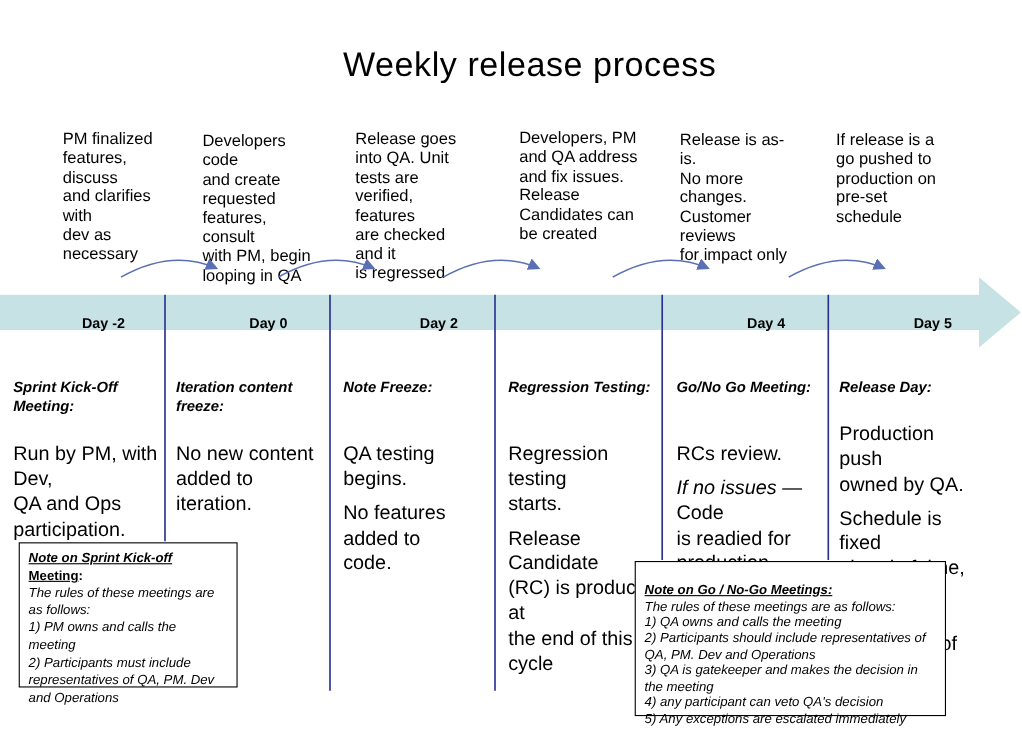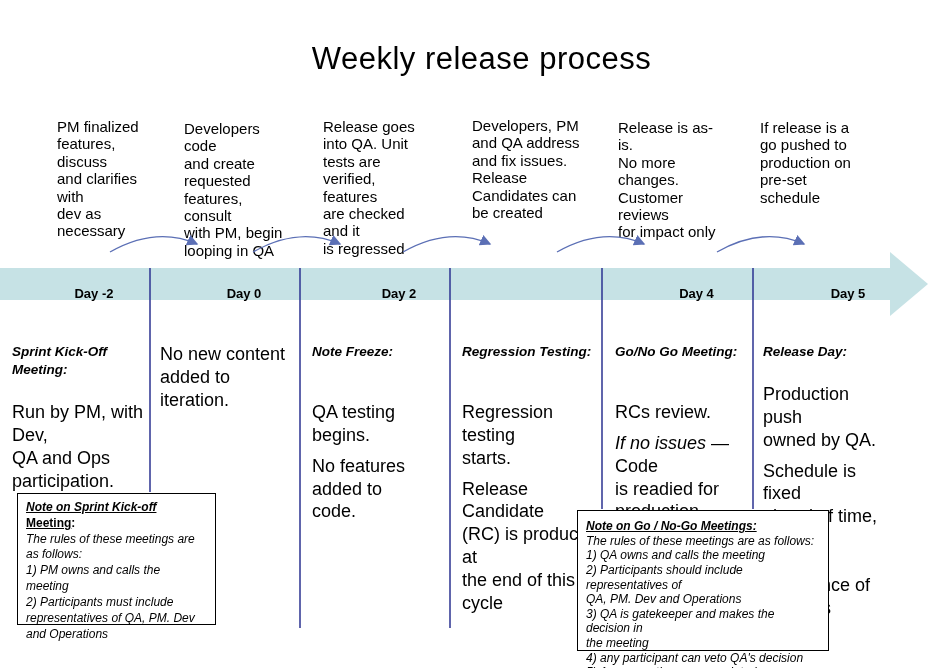--- a/index.html
+++ b/index.html
@@ -25,21 +25,21 @@
   .col-h.short{height:40px;}
   .col-b{font-size:18px;line-height:1.27;}
   .col-b p{margin:0 0 8px 0;}
   .it{font-style:italic;}
   .ul{text-decoration:underline;}
   .note-box{
     position:absolute;background:#fff;border:1px solid #000;z-index:3;
     font-size:12px;box-sizing:border-box;
   }
   .note-left{left:17px;top:493px;width:199px;height:132px;padding:6px 8px;line-height:1.32;}
-  .note-right{left:577px;top:510px;width:252px;height:141px;padding:8px 8px;line-height:1.22;}
+  .note-right{left:577px;top:510px;width:283px;height:141px;padding:18px 8px;line-height:1.22;}
   .note-title{font-weight:700;}
   .note-body{font-style:italic;}
 </style>
 </head>
 <body>
 
 <div class="canvas">
 
   <h1 class="title">Weekly release process</h1>
 
@@ -107,20 +107,22 @@
     <div class="col-h pre">Sprint Kick-Off
 Meeting:</div>
     <div class="col-b">
       <p class="pre">Run by PM, with Dev,
 QA and Ops
 participation.</p>
     </div>
   </div>
 
   <div class="col" style="left:160px;width:134px">
+    <div class="col-h pre">Iteration content
+freeze:</div>
     <div class="col-b">
       <p class="pre">No new content
 added to iteration.</p>
     </div>
   </div>
 
   <div class="col" style="left:312px;width:142px">
     <div class="col-h pre">Note Freeze:</div>
     <div class="col-b">
       <p class="pre">QA testing begins.</p>

